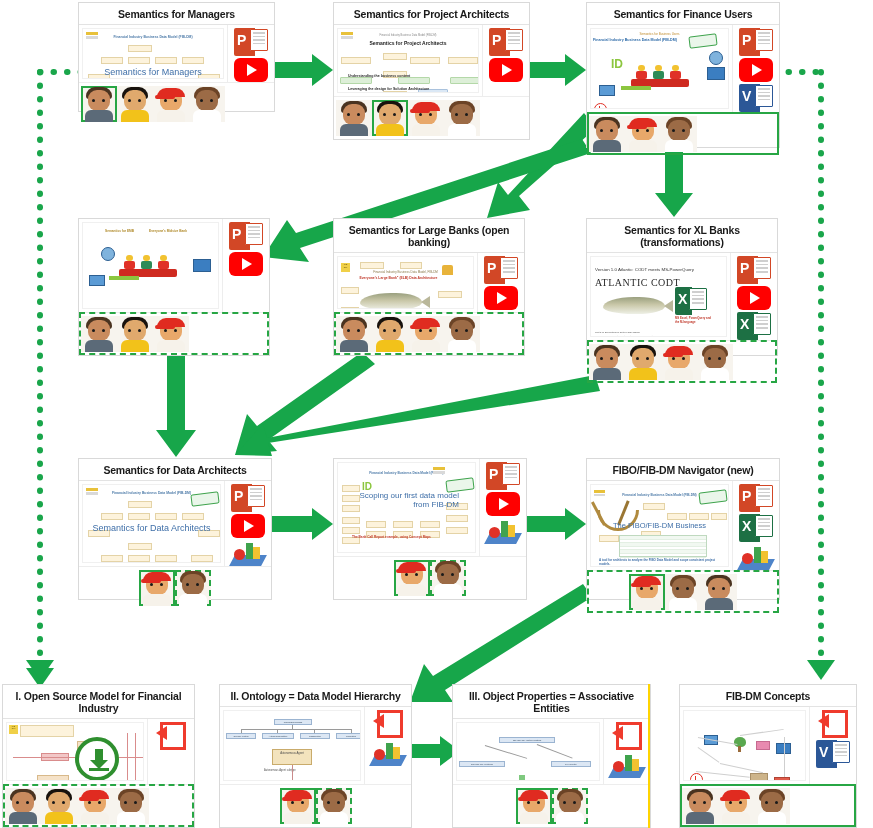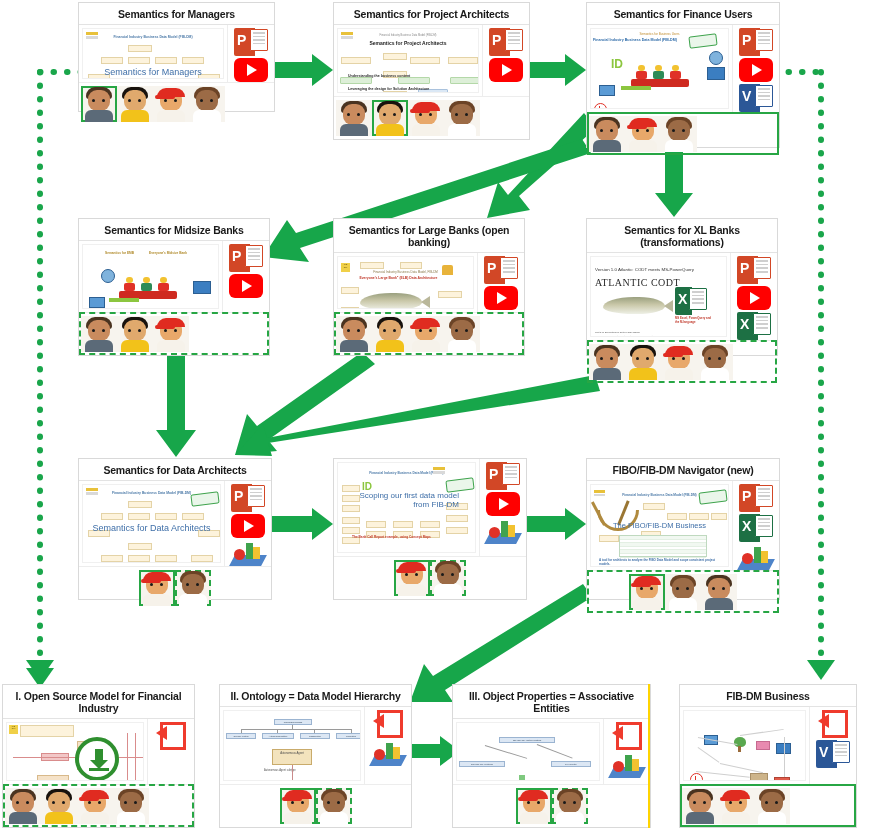--- a/index.html
+++ b/index.html
@@ -420,21 +420,20 @@
         <span class="hair" style="background:#6b4326;"></span>
           <span class="head" style="background:#9c6b46;"></span>
         <span class="eye l"></span>
           <span class="eye r"></span>
           <span class="body" style="background:#ffffff;"></span>
       </div>
     </div>
   </div>
 
   <div class="card" style="left:78px;top:218px;width:192px;height:138px;">
-    <div class="card-title">Semantics for Midsize Banks</div>
     <div class="card-body">
       <div class="slide">
         <div style="position:absolute;left:22px;top:6px;font-size:3.2px;color:#b08a2a;font-weight:bold;">Semantics for EMB</div>
         <div style="position:absolute;left:66px;top:6px;font-size:3.2px;color:#b08a2a;font-weight:bold;">Everyone's Midsize Bank</div>
         <div class="person" style="left:6px;top:20px;"></div>
         <div class="lego-scene" style="left:36px;top:22px;width:60px;height:32px;">
           <span class="plate"></span>
             <span class="grass"></span>
           <span class="m" style="left:5px;">
               <span class="hd"></span>
@@ -1041,21 +1040,21 @@
           <span class="eye l"></span>
             <span class="eye r"></span>
             <span class="body" style="background:#ffffff;"></span>
         </div>
       </div>
     </div>
   </div>
   <div class="yellowline" style="left:648px;top:684px;width:2px;height:144px;"></div>
 
   <div class="card" style="left:679px;top:684px;width:178px;height:144px;">
-    <div class="card-title">FIB-DM Business</div>
+    <div class="card-title">FIB-DM Concepts</div>
     <div class="card-body">
       <div class="slide">
 
         <div class="person" style="left:6px;top:14px;"></div>
         <div class="lego-scene" style="left:48px;top:26px;width:16px;height:16px;">
           <span style="position:absolute;left:2px;top:0;width:12px;height:10px;border-radius:50% 50% 40% 40%;background:#5aa84f;"></span>
           <span style="position:absolute;left:6px;top:9px;width:3px;height:6px;background:#9a6b3a;"></span>
         </div>
         <div class="tv" style="left:20px;top:24px;width:12px;height:8px;background:#5b9bd5;"></div>
         <div class="tv" style="left:92px;top:32px;width:13px;height:9px;"></div>

